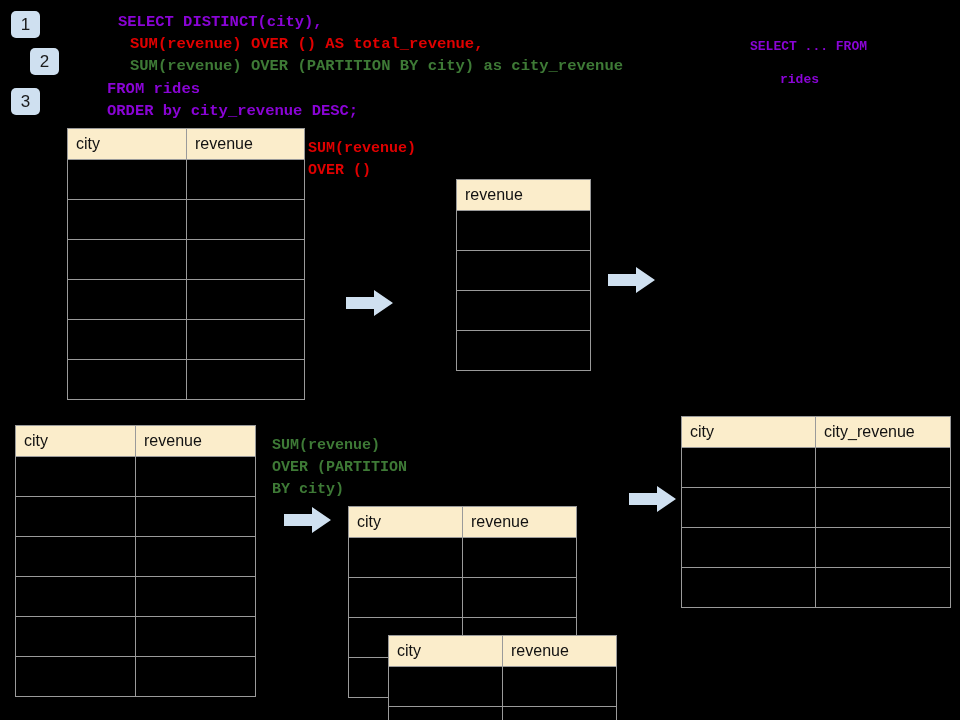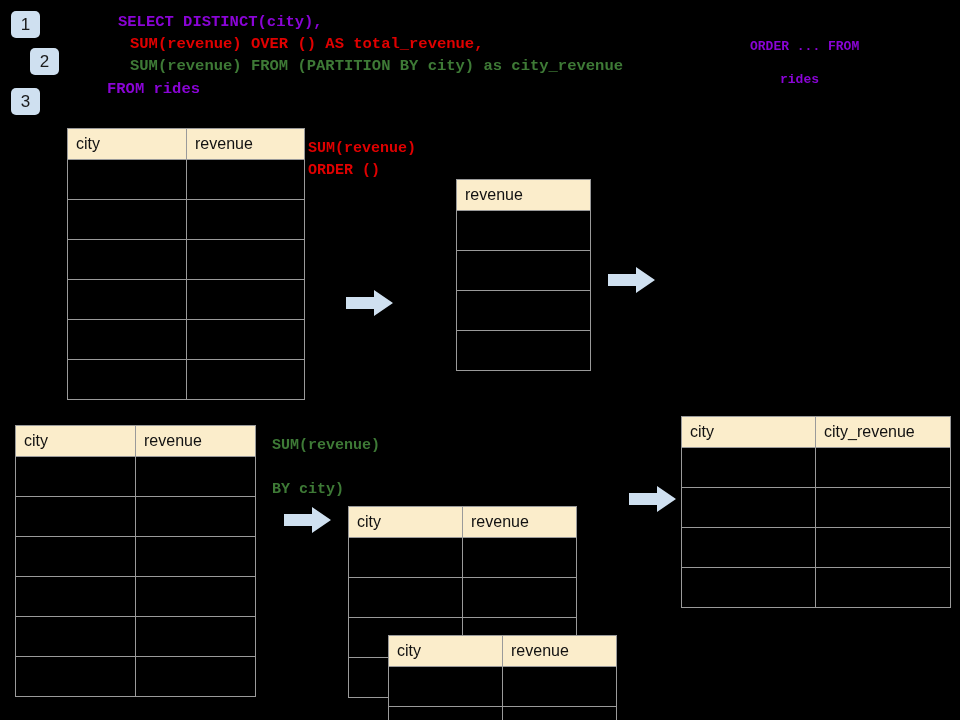--- a/index.html
+++ b/index.html
@@ -103,30 +103,32 @@
 <body>
 
 <div id="stage">
 
   <div class="badge" style="left:11px; top:11px;">1</div>
   <div class="badge" style="left:30px; top:48px;">2</div>
   <div class="badge" style="left:11px; top:88px;">3</div>
 
   <div class="code c-purple" style="left:84px; top:11px;margin-left:34px;">SELECT DISTINCT(city),</div>
   <div class="code c-red" style="left:130px; top:33px;">SUM(revenue) OVER () AS total_revenue,</div>
-  <div class="code c-green" style="left:130px; top:55px;">SUM(revenue) FROM (PARTITION BY city) as city_revenue</div>
+  <div class="code c-green" style="left:130px; top:55px;">SUM(revenue) OVER (PARTITION BY city) as city_revenue</div>
   <div class="code c-purple" style="left:107px; top:78px;">FROM rides</div>
-
-  <div class="sidenote" style="left:750px; top:37px;">ORDER ... FROM</div>
+  <div class="code c-purple" style="left:107px; top:100px;">ORDER by city_revenue DESC;</div>
+
+  <div class="sidenote" style="left:750px; top:37px;">SELECT ... FROM</div>
   <div class="sidenote" style="left:750px; top:70px;margin-left:30px;">rides</div>
 
   <div class="annot" style="left:308px; top:138px; color:#E00000;">SUM(revenue)</div>
-  <div class="annot" style="left:308px; top:160px; color:#E00000;">ORDER ()</div>
+  <div class="annot" style="left:308px; top:160px; color:#E00000;">OVER ()</div>
 
   <div class="annot" style="left:272px; top:435px; color:#3E7A36;">SUM(revenue)</div>
+  <div class="annot" style="left:272px; top:457px; color:#3E7A36;">OVER (PARTITION</div>
   <div class="annot" style="left:272px; top:479px; color:#3E7A36;">BY city)</div>
 
   <table class="tbl" id="tbl-source-top" style="left:67px; top:128px; width:237px;">
     <thead>
       <tr>
         <th style="width:119px;">city</th>
         <th style="width:118px;">revenue</th>
       </tr>
     </thead>
     <tbody>

